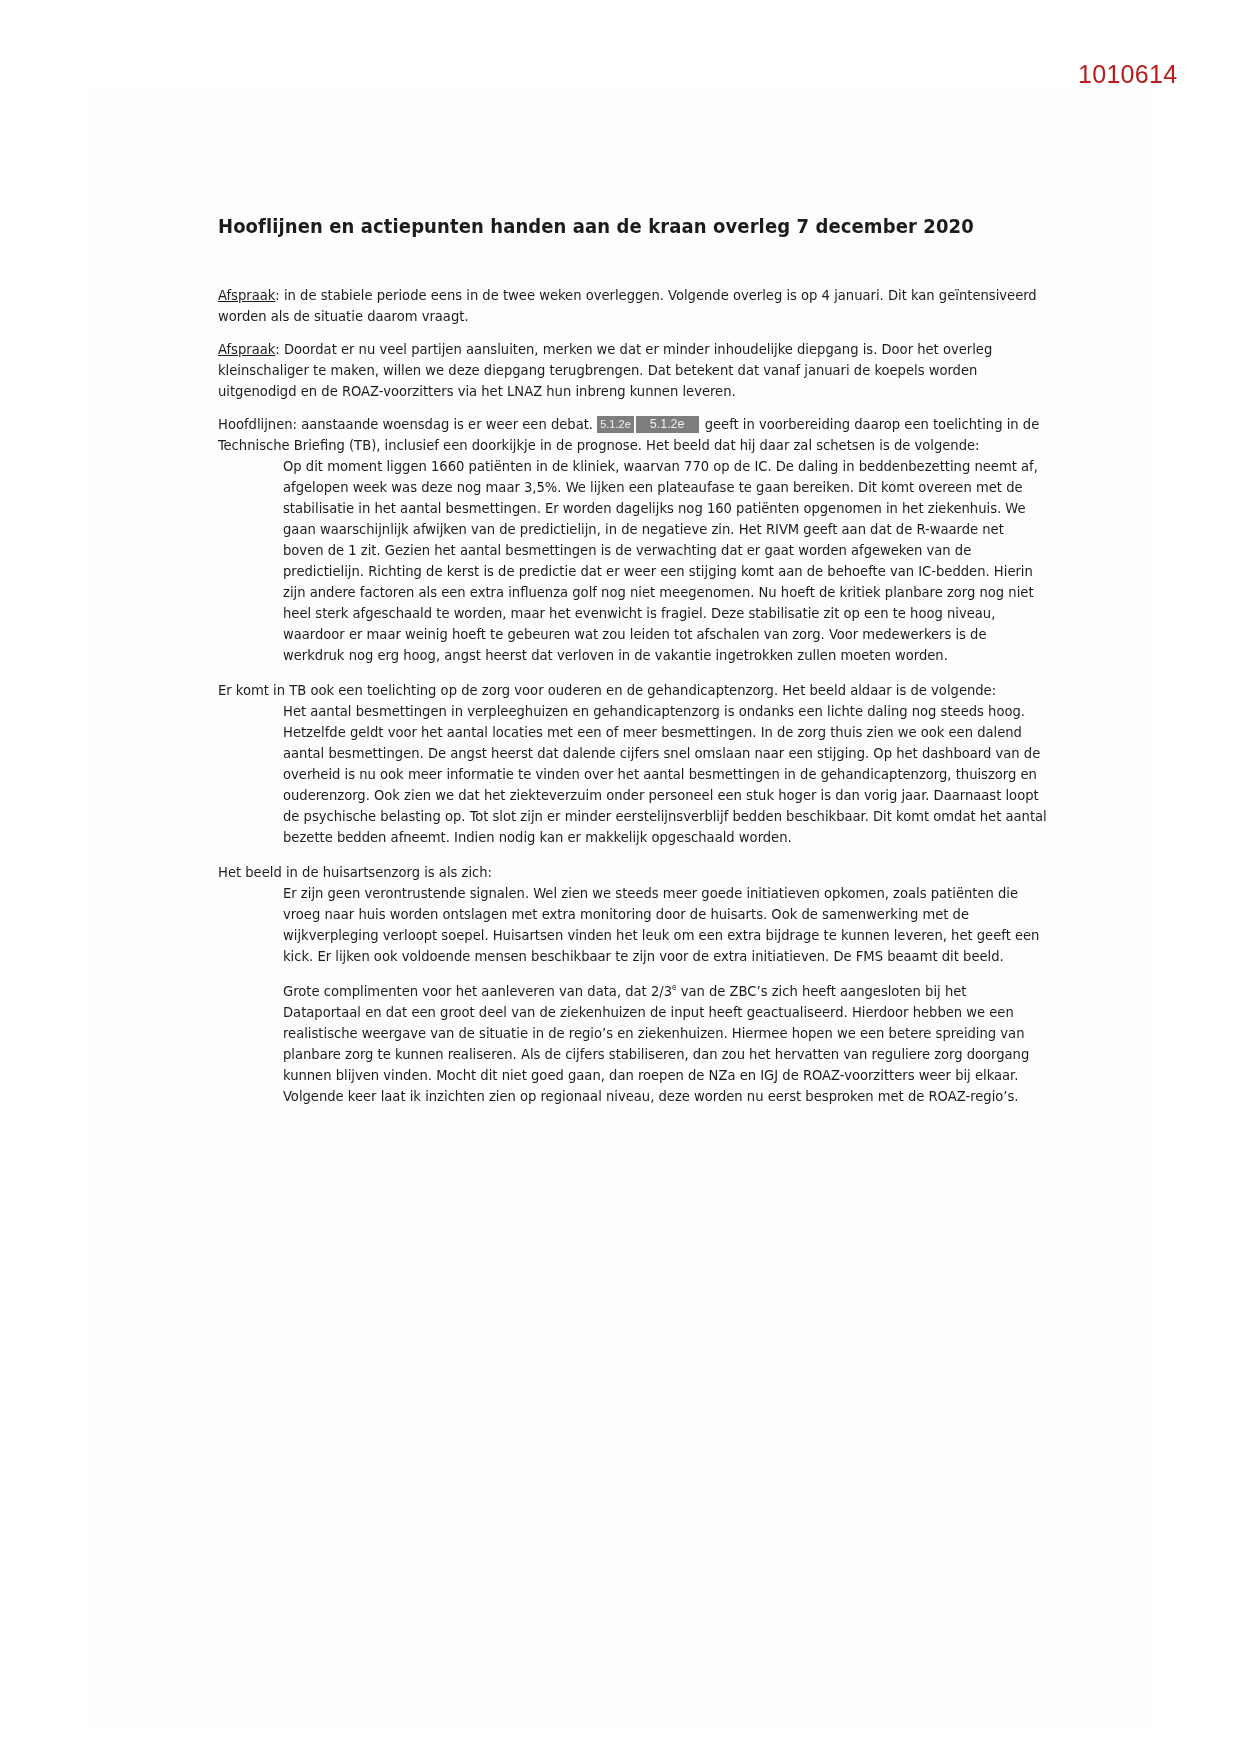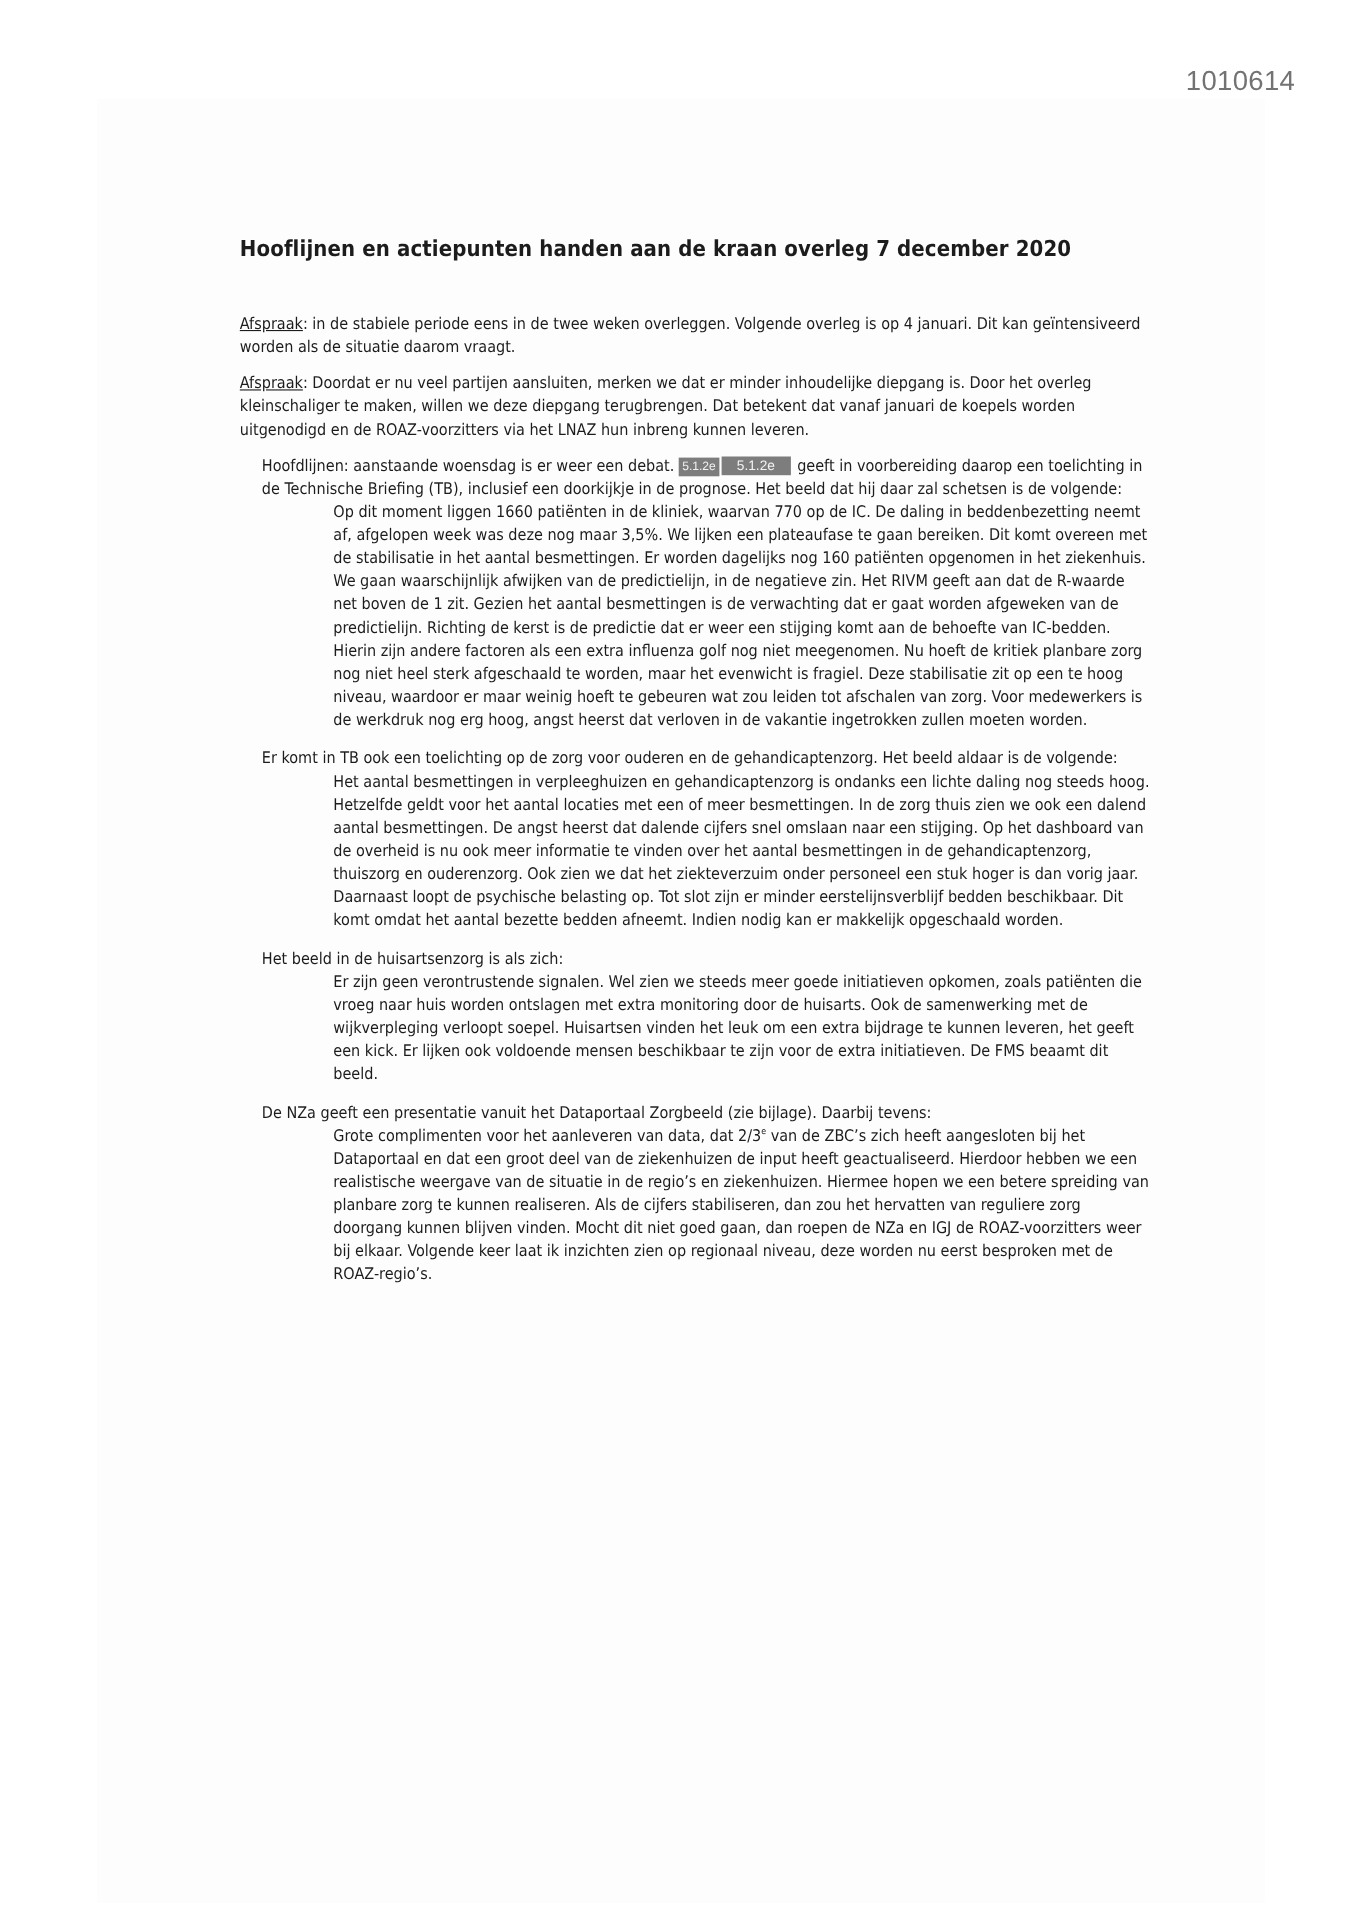--- a/index.html
+++ b/index.html
@@ -1,37 +1,37 @@
 <!DOCTYPE html>
 <html><head>
 <meta charset="utf-8">
 <style>
   html, body { margin: 0; padding: 0; background: #ffffff; }
   body { width: 1241px; height: 1754px; position: relative; overflow: hidden; }
   .doc-id {
     position: absolute; left: 1078px; top: 60px;
-    font-family: "Liberation Sans", sans-serif; font-size: 25px; color: #737373;
+    font-family: "Liberation Sans", sans-serif; font-size: 25px; color: #b91c1c;
     letter-spacing: 0.3px;
   }
   .page {
     position: absolute; left: 88px; top: 90px; width: 1062px; height: 1640px;
     background: #fdfdfd;
   }
   .content {
     position: absolute; left: 218px; top: 216px; width: 830px;
     font-family: "DejaVu Sans Condensed", "DejaVu Sans", sans-serif;
     font-stretch: condensed;
     font-size: 14.6px; line-height: 21px; color: #1c1c1c;
   }
   .title {
     font-weight: bold; font-size: 20px; margin: 0 0 47px 0; letter-spacing: 0.1px;
   }
   p { margin: 0 0 12px 0; }
   .indent { margin: 0 0 0 65px; }
-  .block { margin-bottom: 14px; margin-left: 20px; }
+  .block { margin-bottom: 14px; }
   .u { text-decoration: underline; text-align: center; }
   .redact {
     display: inline-block; background: #7d7d7d; color: #f2f2f2;
     font-family: "Liberation Sans", sans-serif; font-size: 11px; line-height: 17px;
     height: 17px; padding: 0 3px; vertical-align: 1px; margin-right: 2px;
   }
   .redact.wide { padding: 0 16px; font-size: 12.5px; }
   .redact.small { font-size: 8px; padding: 0 2px; }
   sup { font-size: 8px; line-height: 0; }
 </style>
@@ -58,17 +58,16 @@
     <div>Er komt in TB ook een toelichting op de zorg voor ouderen en de gehandicaptenzorg. Het beeld aldaar is de volgende:</div>
     <div class="indent">Het aantal besmettingen in verpleeghuizen en gehandicaptenzorg is ondanks een lichte daling nog steeds hoog. Hetzelfde geldt voor het aantal locaties met een of meer besmettingen. In de zorg thuis zien we ook een dalend aantal besmettingen. De angst heerst dat dalende cijfers snel omslaan naar een stijging. Op het dashboard van de overheid is nu ook meer informatie te vinden over het aantal besmettingen in de gehandicaptenzorg, thuiszorg en ouderenzorg. Ook zien we dat het ziekteverzuim onder personeel een stuk hoger is dan vorig jaar. Daarnaast loopt de psychische belasting op. Tot slot zijn er minder eerstelijnsverblijf bedden beschikbaar. Dit komt omdat het aantal bezette bedden afneemt. Indien nodig kan er makkelijk opgeschaald worden.</div>
   </div>
 
   <div class="block">
     <div>Het beeld in de huisartsenzorg is als zich:</div>
     <div class="indent">Er zijn geen verontrustende signalen. Wel zien we steeds meer goede initiatieven opkomen, zoals patiënten die vroeg naar huis worden ontslagen met extra monitoring door de huisarts. Ook de samenwerking met de wijkverpleging verloopt soepel. Huisartsen vinden het leuk om een extra bijdrage te kunnen leveren, het geeft een kick. Er lijken ook voldoende mensen beschikbaar te zijn voor de extra initiatieven. De FMS beaamt dit beeld.</div>
   </div>
 
   <div class="block">
-    <div>De NZa geeft een presentatie vanuit het Dataportaal Zorgbeeld (zie bijlage). Daarbij tevens:</div>
     <div class="indent"><span>Grote complimenten voor het aanleveren van data, dat 2/3</span><sup>e</sup><span> van de ZBC’s zich heeft aangesloten bij het Dataportaal en dat een groot deel van de ziekenhuizen de input heeft geactualiseerd. Hierdoor hebben we een realistische weergave van de situatie in de regio’s en ziekenhuizen. Hiermee hopen we een betere spreiding van planbare zorg te kunnen realiseren. Als de cijfers stabiliseren, dan zou het hervatten van reguliere zorg doorgang kunnen blijven vinden. Mocht dit niet goed gaan, dan roepen de NZa en IGJ de ROAZ-voorzitters weer bij elkaar. Volgende keer laat ik inzichten zien op regionaal niveau, deze worden nu eerst besproken met de ROAZ-regio’s.</span></div>
   </div>
 
 </div>
 
 </body></html>

